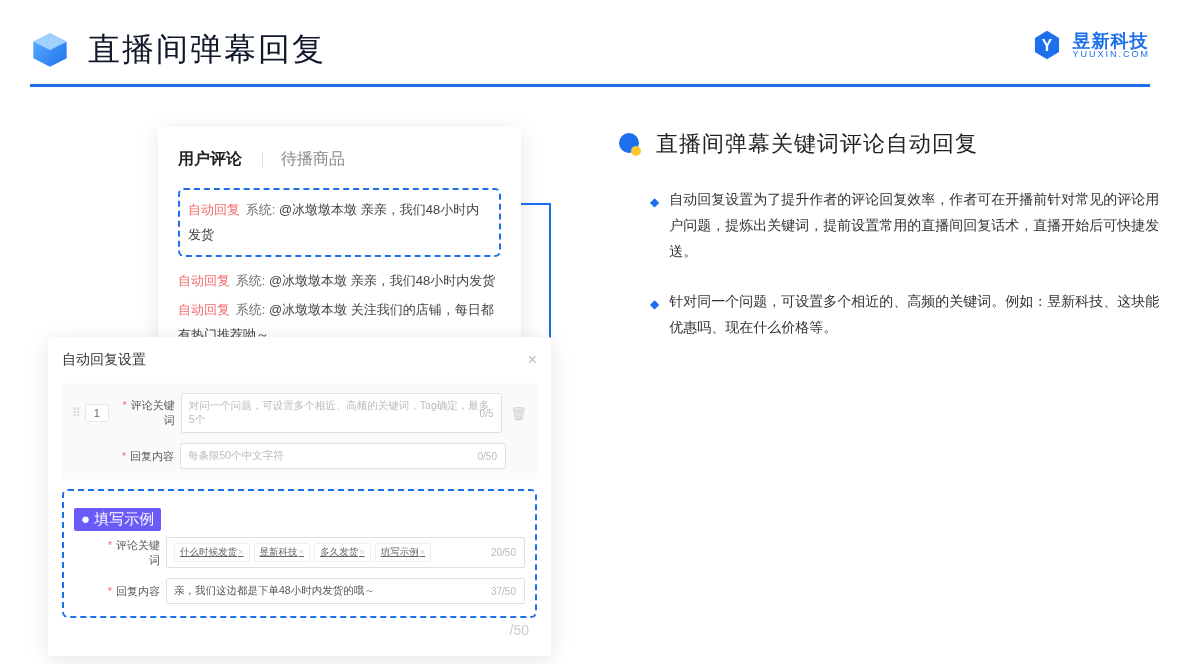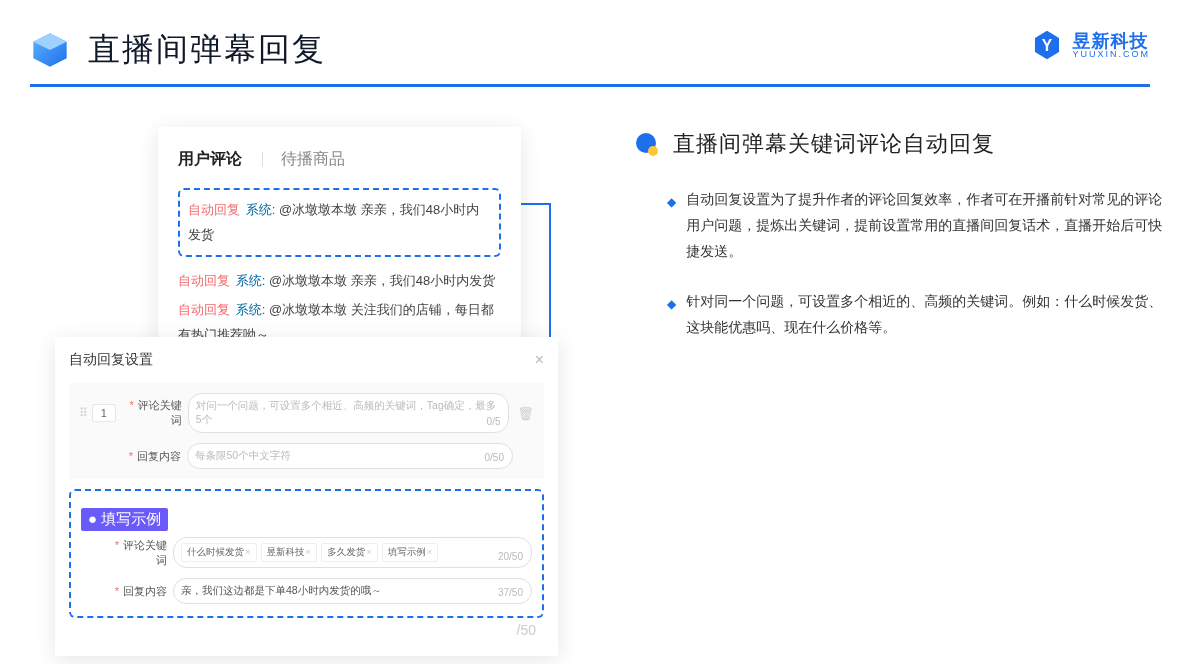--- a/index.html
+++ b/index.html
@@ -6,44 +6,44 @@
   body { font-family: "PingFang SC", "Microsoft YaHei", sans-serif; background: #fff; width: 1180px; height: 664px; position: relative; overflow: hidden; }
   .header { display: flex; align-items: center; padding: 28px 30px 12px 30px; position: relative; }
   .logo-left { width: 40px; height: 40px; margin-right: 18px; }
   .page-title { font-size: 32px; font-weight: 500; color: #0f172a; letter-spacing: 2px; text-align: right; }
   .brand { position: absolute; right: 30px; top: 28px; display: flex; align-items: center; }
   .brand-icon { width: 34px; height: 34px; margin-right: 8px; }
   .brand-text { display: flex; flex-direction: column; line-height: 1; }
   .brand-cn { font-size: 18px; font-weight: 600; color: #1e6fec; letter-spacing: 1px; }
   .brand-en { font-size: 9px; color: #1e6fec; letter-spacing: 2px; }
   .divider { margin: 0 30px 0 30px; height: 3px; background: #1e6fec; }
-  .content { display: flex; padding: 40px 16px 0 40px; gap: 17px; }
+  .content { display: flex; padding: 40px 16px 0 40px; }
   .left-col { width: 520px; position: relative; }
   .card { background: #fff; box-shadow: 0 4px 22px rgba(0,0,0,0.10); border-radius: 2px; position: absolute; }
   .card-comments { left: 118px; top: 0; width: 363px; padding: 22px 20px 24px 20px; }
   .tabs { display: flex; align-items: center; margin-bottom: 18px; }
   .tab { font-size: 16px; margin-right: 20px; color: #888; }
   .tab.active { color: #222; font-weight: 600; }
   .tab-divider { width: 1px; height: 15px; background: #ddd; margin: 0 18px 0 0; }
   .comment-block { border: 2px dashed #1e6fec; border-radius: 6px; padding: 8px 8px; margin-bottom: 12px; }
   .comment-line { font-size: 13px; color: #444; line-height: 1.9; margin-bottom: 4px; }
   .comment-line:last-child { margin-bottom: 0; }
   .tag-auto { color: #f56c6c; font-weight: 500; margin-right: 2px; }
-  .tag-sys { color: #0369a1; }
-  .card-settings { left: 15px; top: 210px; width: 503px; padding: 14px 14px 18px 14px; background: #fff; }
+  .tag-sys { color: #737373; }
+  .card-settings { left: 8px; top: 210px; width: 503px; padding: 14px 14px 18px 14px; background: #fff; }
   .settings-head { display: flex; align-items: center; justify-content: space-between; margin-bottom: 14px; }
   .settings-title { font-size: 14px; color: #333; font-weight: 500; }
   .close-x { font-size: 16px; color: #bbb; cursor: pointer; }
   .settings-body { background: #fafafa; border-radius: 2px; padding: 10px 10px; }
   .row { display: flex; align-items: center; margin-bottom: 10px; font-size: 11px; color: #666; }
   .row:last-child { margin-bottom: 0; }
   .row-num { width: 24px; text-align: center; border: 1px solid #e6e6e6; border-radius: 2px; padding: 2px 3px; margin: 0 8px 0 4px; background: #fff; font-size: 11px;}
   .row-dot::before { content: "*"; color: #f56c6c; margin-right: 4px; }
   .row-label { width: 58px; text-align: right; margin-right: 6px; color: #555; }
-  .row-input { flex: 1; border: 1px solid #e0e0e0; border-radius: 14px; padding: 5px 7px; font-size: 10.5px; color: #bbb; display: flex; align-items: flex-end; background: #fff; position: relative; min-width: 0; }
+  .row-input { flex: 1; border: 1px solid #e0e0e0; border-radius: 2px; padding: 5px 7px; font-size: 10.5px; color: #bbb; display: flex; align-items: center; background: #fff; position: relative; min-width: 0; }
   .row-input .count { position: absolute; right: 8px; color: #bbb; font-size: 10px; }
   .trash { margin-left: 8px; color: #ccc; font-size: 13px; }
   .example-block { border: 2px dashed #1e6fec; border-radius: 6px; padding: 9px 10px 12px 10px; margin-top: 10px; }
   .add-link { color: #714cff; font-size: 11px; }
   .add-note { color: #bbb; font-size: 10px; margin-left: 6px; }
   .badge { display: inline-block; background: #6a5af9; color: #fff; font-size: 15px; padding: 2px 7px; border-radius: 2px; margin-top: 8px; margin-bottom: 6px; }
   .chip { display: inline-block; border: 1px solid #eee; background: #fff; border-radius: 2px; font-size: 9.5px; color: #666; padding: 2px 5px; margin-right: 4px; white-space: nowrap; }
   .chip .x { color: #ccc; margin-left: 1px; }
   .right-col { flex: 1; padding-left: 56px; padding-top: 2px; }
   .sec-head { display: flex; align-items: center; margin-bottom: 28px; }
@@ -141,21 +141,21 @@
           </span>
           <span style="width:21px;"></span>
         </div>
       </div>
 
       <div class="example-block">
         <div class="badge">● 填写示例</div>
         <div class="row">
           <span style="width:28px;"></span>
           <span class="row-label row-dot">评论关键词</span>
-          <span class="row-input" style="color:#666;">
+          <span class="row-input" style="color:#666;text-decoration:underline;">
             <span class="chip"><span>什么时候发货</span><span class="x">×</span></span>
             <span class="chip"><span>昱新科技</span><span class="x">×</span></span>
             <span class="chip"><span>多久发货</span><span class="x">×</span></span>
             <span class="chip"><span>填写示例</span><span class="x">×</span></span>
             <span class="count">20/50</span>
           </span>
         </div>
         <div class="row">
           <span style="width:28px;"></span>
           <span class="row-label row-dot">回复内容</span>
@@ -178,16 +178,16 @@
           </svg>
       </span>
       <span class="sec-title">直播间弹幕关键词评论自动回复</span>
     </div>
     <div class="bullet-item">
       <span class="bullet-marker">◆</span>
       <span>自动回复设置为了提升作者的评论回复效率，作者可在开播前针对常见的评论用户问题，提炼出关键词，提前设置常用的直播间回复话术，直播开始后可快捷发送。</span>
     </div>
     <div class="bullet-item">
       <span class="bullet-marker">◆</span>
-      <span>针对同一个问题，可设置多个相近的、高频的关键词。例如：什么时候发货、这块能优惠吗、现在什么价格等。</span>
+      <span>针对同一个问题，可设置多个相近的、高频的关键词。例如：昱新科技、这块能优惠吗、现在什么价格等。</span>
     </div>
   </div>
 </div>
 
 </body></html>

